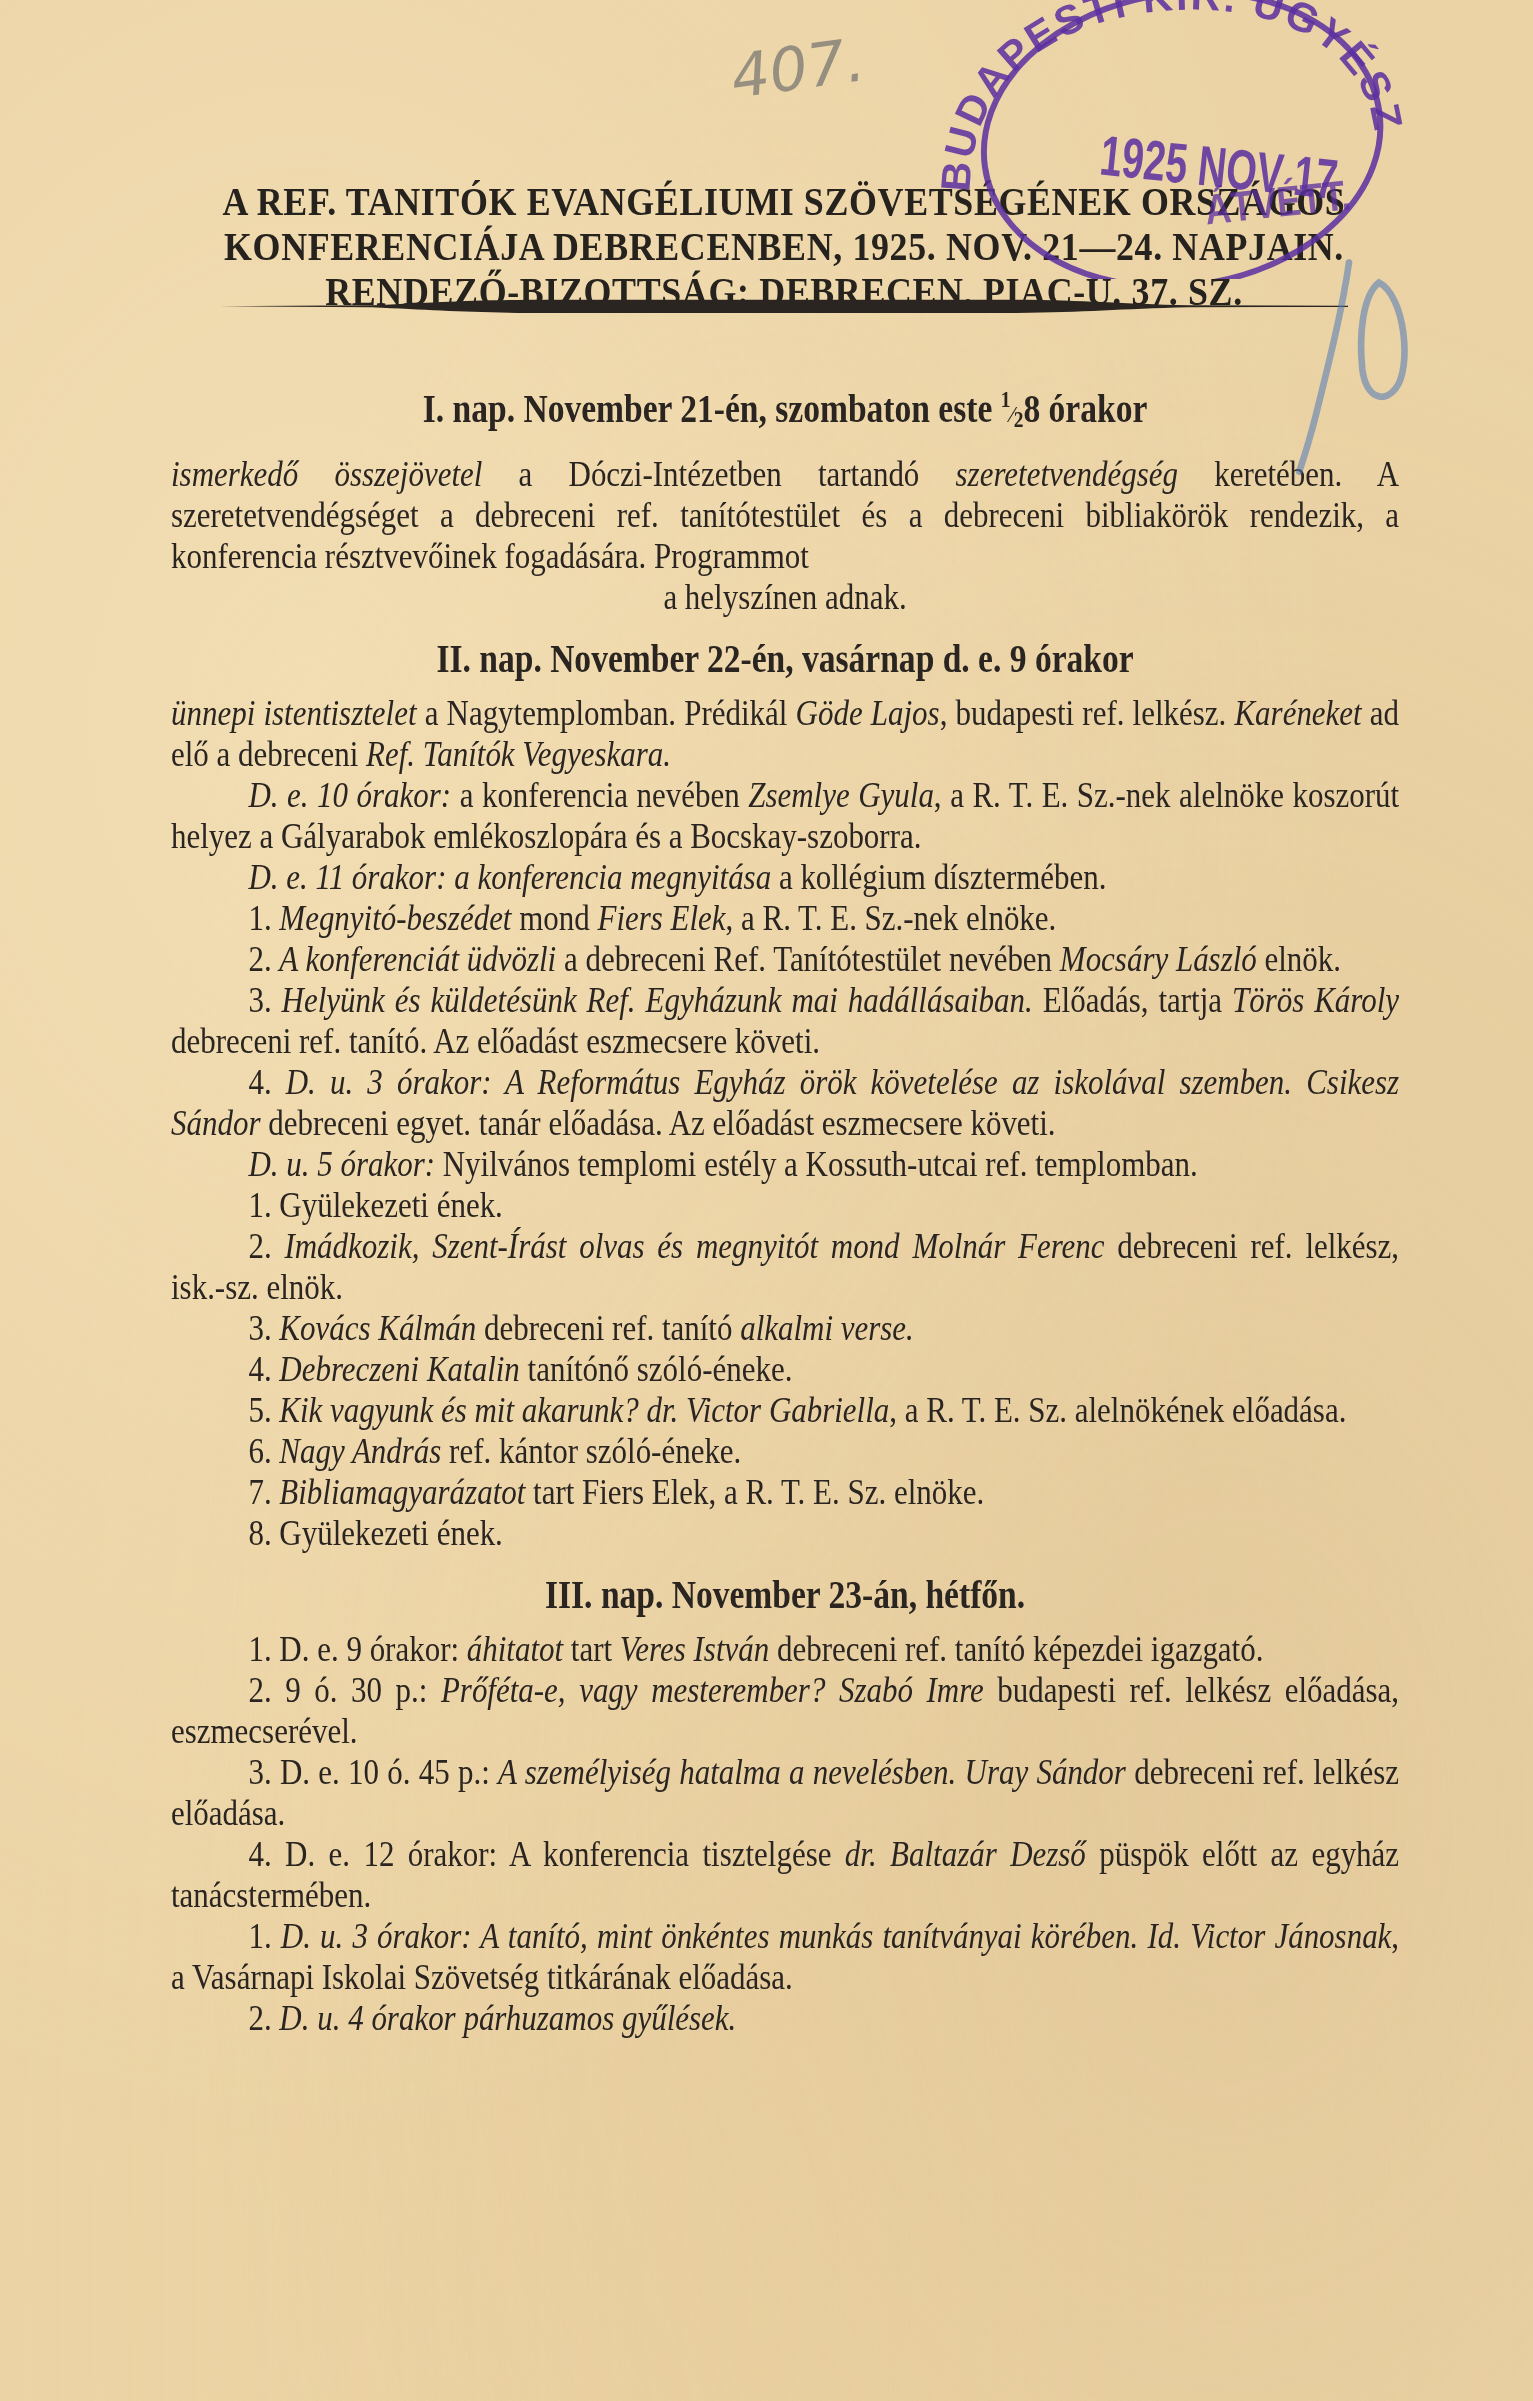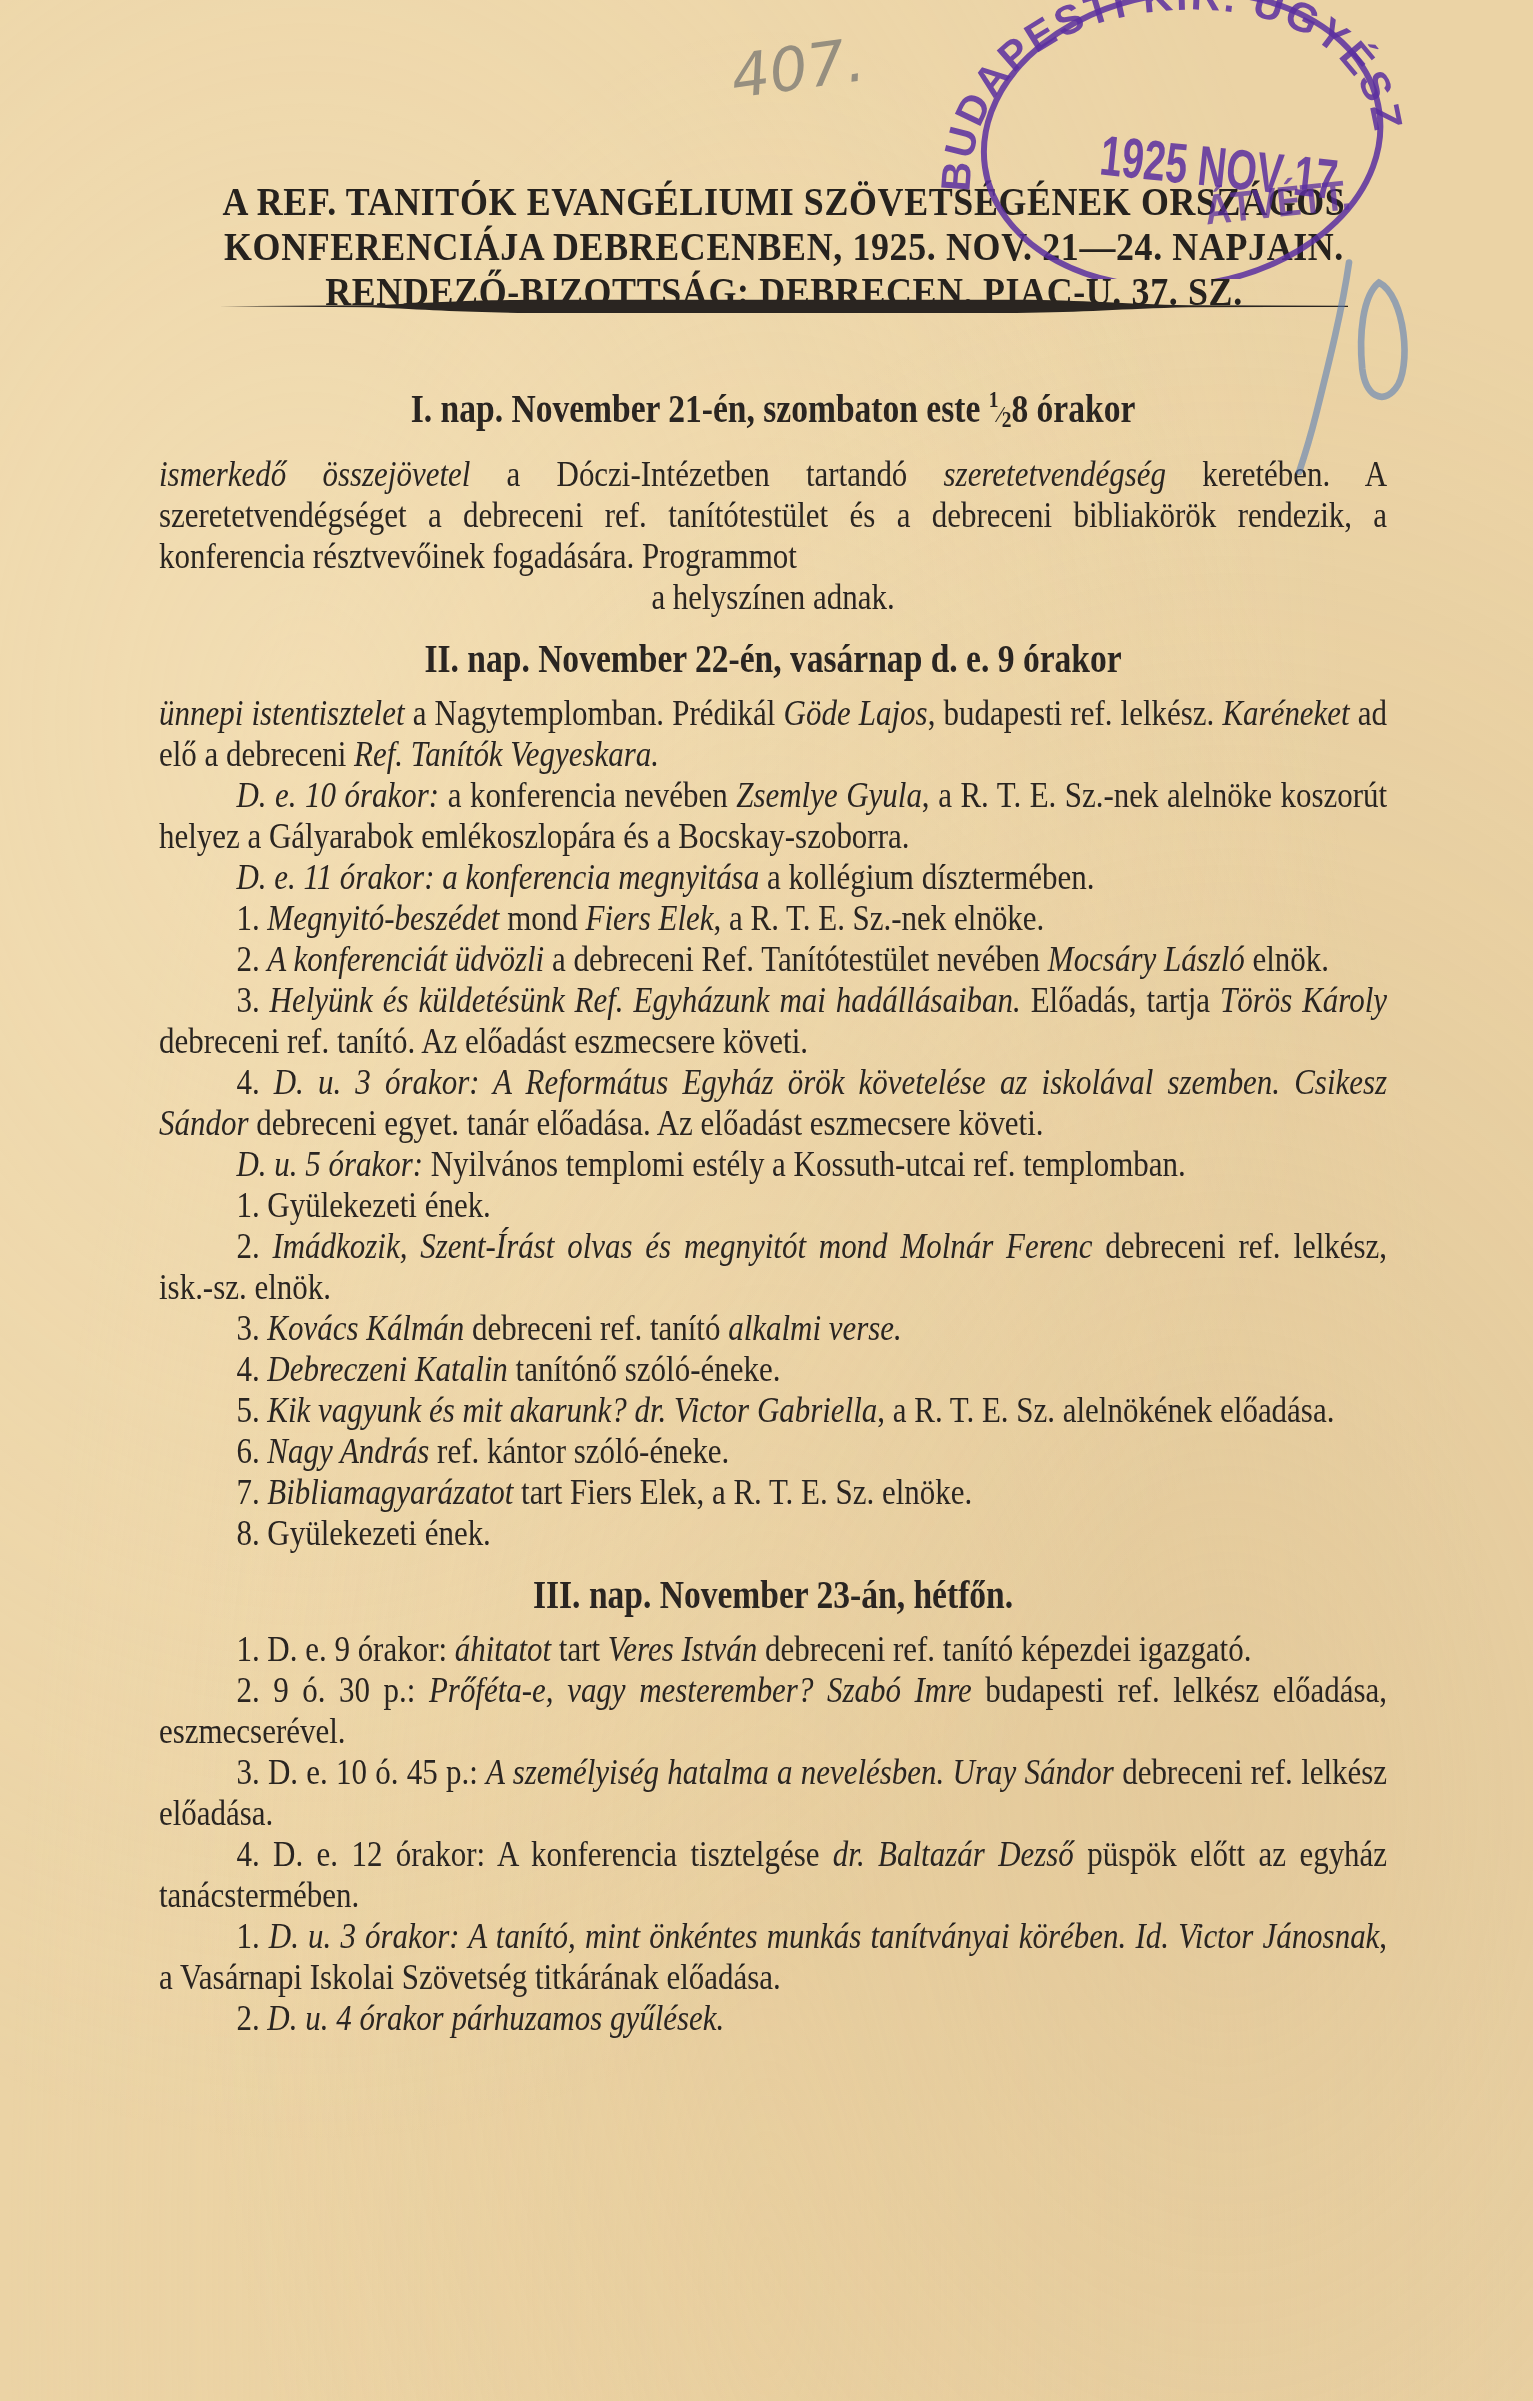--- a/index.html
+++ b/index.html
@@ -19,21 +19,21 @@
   .header { position:absolute; left:166px; top:136px; width:1236px; text-align:center;margin-top:43px; }
   .header .hl {
     font-family:"Liberation Serif",serif; font-weight:bold;
     font-size:39px; line-height:45px; letter-spacing:0.7px;
     transform:scaleX(0.92); transform-origin:center; white-space:nowrap;
     color:#26221e;
   }
   .rule { position:absolute; left:219px; top:299px; width:1129px; height:14.6px; }
 
   
-  .body { position:absolute; left:159px; top:359px; width:1229px; }
+  .body { position:absolute; left:171px; top:359px; width:1229px; }
   .p {
     font-size:36px; line-height:41px; text-align:justify; text-align-last:left;
     transform:scaleX(0.86); transform-origin:left; width:1428px;
     margin:0; white-space:normal;
   }
   .p.center { text-align:center; text-align-last:center; }
   .p.indent { text-indent:90px; }
   .day-heading {
     font-weight:bold; font-size:39px; line-height:47px; text-align:center;
     transform:scaleX(0.86); transform-origin:left; width:1428px;

